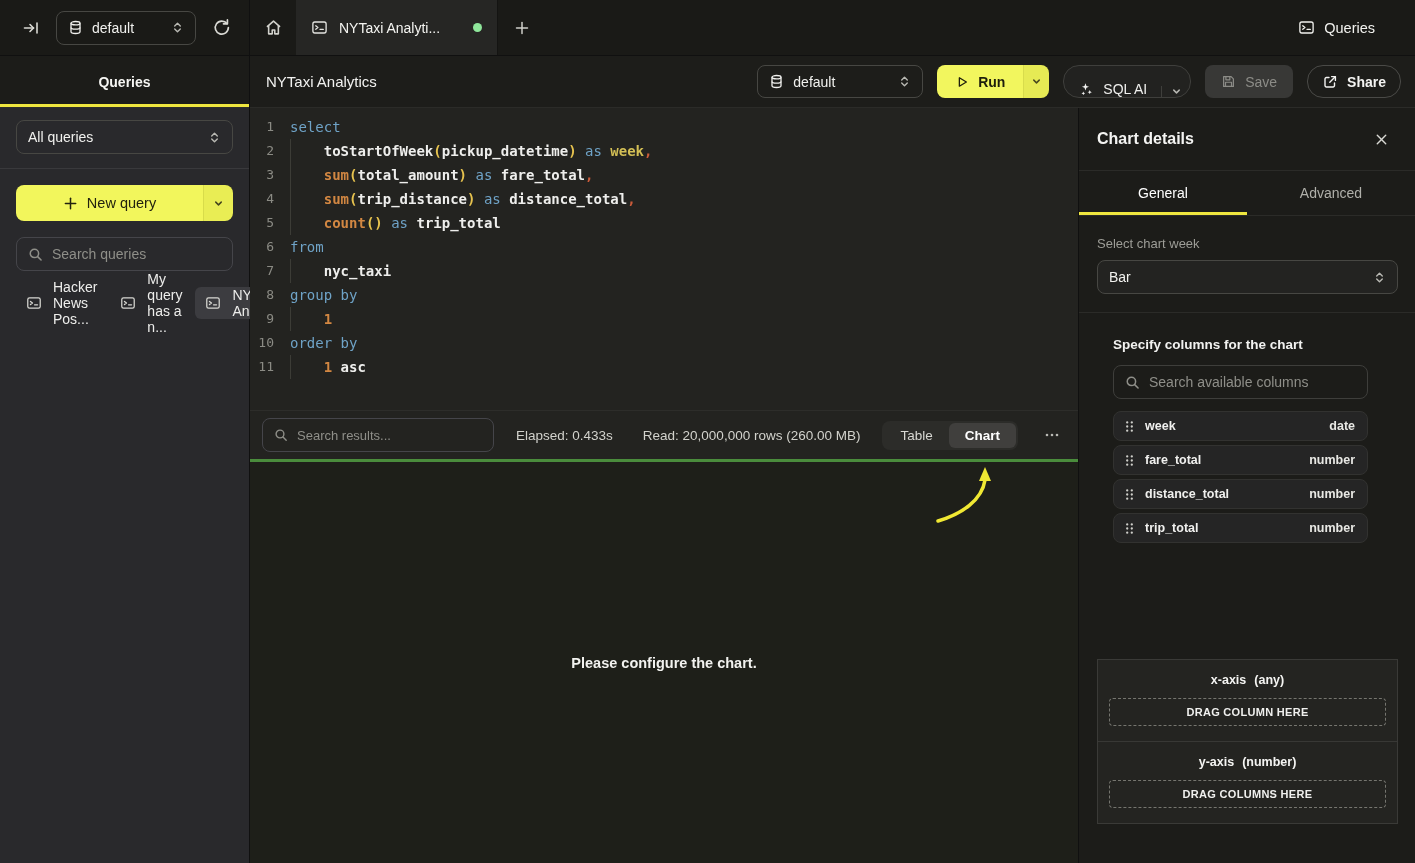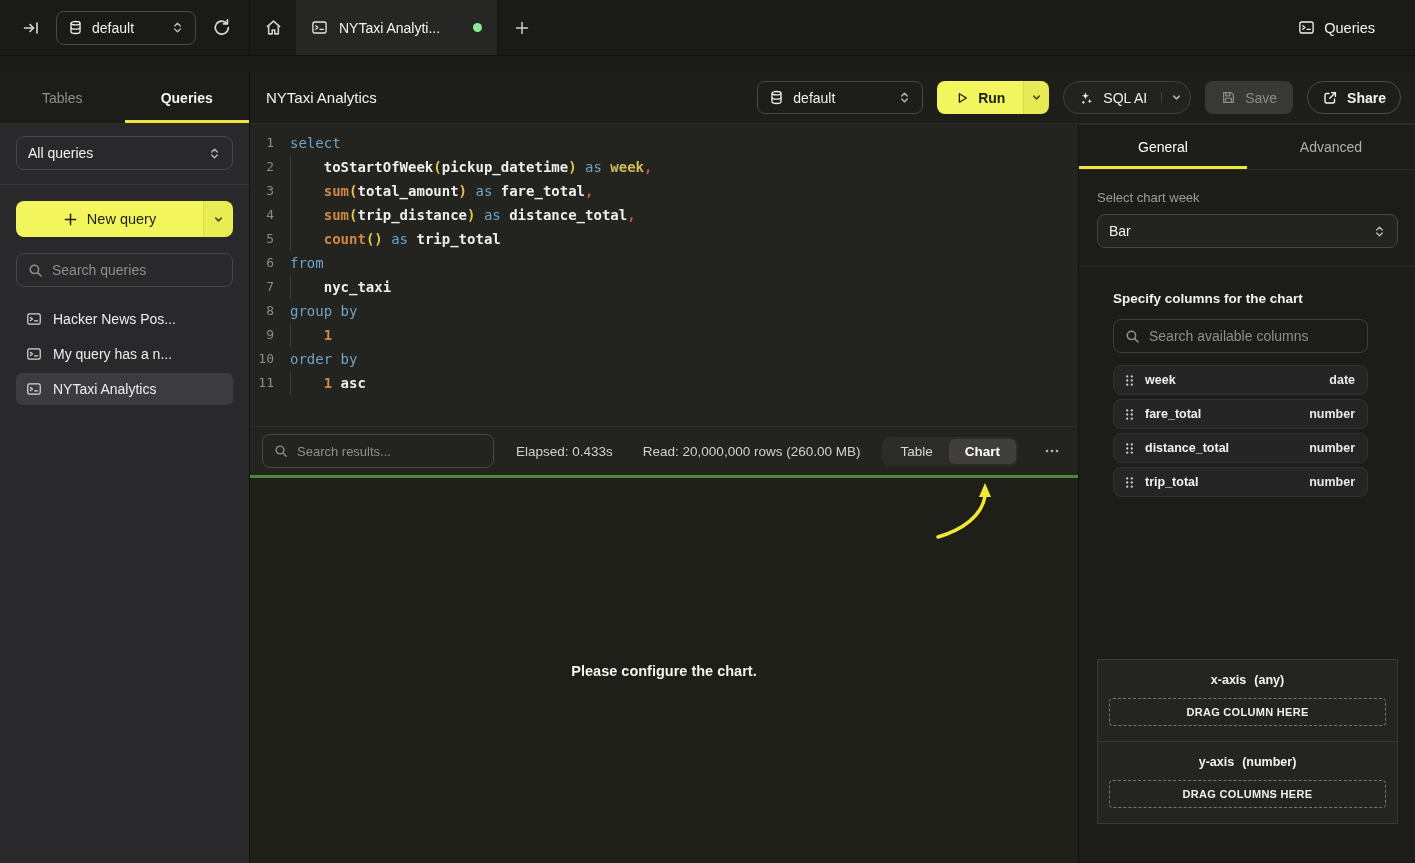--- a/index.html
+++ b/index.html
@@ -3,21 +3,21 @@
 <meta charset="utf-8">
 <style>
   * { margin:0; padding:0; box-sizing:border-box; }
   html,body { width:1415px; height:863px; overflow:hidden; }
   body {
     font-family:"Liberation Sans", sans-serif;
     background:#1b1b18; color:#f2f2f0;
     -webkit-font-smoothing:antialiased;
   }
   svg { display:block; }
-  .app { display:flex; flex-direction:column; height:863px;gap:16px; }
+  .app { display:flex; flex-direction:column; height:863px; }
 
   
   .topbar { height:56px; flex:0 0 56px; display:flex; align-items:stretch; background:#1a1a17; border-bottom:1px solid #101010; }
   .topbar-left { width:250px; flex:0 0 250px; display:flex; align-items:center; padding:0 14px 0 18px; gap:12px; border-right:1px solid #101010; }
   .icon-btn { background:none; border:none; color:#d9d9d4; cursor:pointer; display:flex; align-items:center; justify-content:center; padding:4px; }
   .select-box { height:34px; display:flex; align-items:center; gap:9px; border:1px solid #474743; border-radius:8px; padding:0 11px; background:transparent; color:#f1f1ee; font-size:14px; font-weight:500; cursor:pointer; }
   .select-box .spacer { flex:1; }
   .topbar-db-select { flex:1; }
   .tabstrip { flex:1; display:flex; align-items:stretch; }
   .home-btn { width:46px; display:flex; align-items:center; justify-content:center; color:#d2d2cc; background:none; border:none; cursor:pointer; }
@@ -37,34 +37,34 @@
   .s-tab.active { color:#f6f6f3; font-weight:700; box-shadow:inset 0 -3px 0 #eee63f; }
   .sidebar-body { flex:1; padding:12px 16px 0; display:flex; flex-direction:column; min-height:0; }
   .sidebar-filter { height:34px; margin-bottom:14px; font-weight:400; }
   .sidebar-sep { border-top:1px solid #39393c; margin:0 -16px 16px; }
   .new-query-btn { height:36px; display:flex; border-radius:8px; overflow:hidden; margin-bottom:16px; cursor:pointer; }
   .nq-main { flex:1; background:#f2f65c; color:#22220f; display:flex; align-items:center; justify-content:center; gap:9px; font-size:14.5px; font-weight:500; border:none; cursor:pointer; }
   .nq-chevron { width:30px; background:#e9ed54; border:none; border-left:1px solid #d8dc4a; display:flex; align-items:center; justify-content:center; color:#45451e; cursor:pointer; }
   .search-wrap { height:34px; border:1px solid #45454a; border-radius:8px; display:flex; align-items:center; gap:9px; padding:16px 11px; color:#8f8f89; margin-bottom:16px; }
   .search-wrap input { flex:1; background:transparent; border:none; outline:none; color:#e8e8e5; font-size:14px; font-family:inherit; min-width:0; }
   .search-wrap input::placeholder { color:#8f8f89; }
-  .query-list { display:flex; flex-direction:column; gap:3px; }
+  .query-list { display:flex; flex-direction:row; gap:3px; }
   .query-item { height:32px; border-radius:6px; display:flex; align-items:center; gap:11px; padding:0 10px; color:#ededeb; font-size:14px; cursor:pointer; }
   .query-item.sel { background:#3c3c40; }
   .query-item .q-icon { color:#d8d8d3; flex:0 0 auto; }
 
   
   .right-region { flex:1; display:flex; flex-direction:column; min-width:0; }
   .main-header { height:52px; flex:0 0 52px; background:#1d1d1a; border-bottom:1px solid #2b2b28; display:flex; align-items:center; padding:0 14px 0 16px; gap:14px; }
   .doc-title { font-size:15px; font-weight:500; color:#f2f2f0; margin-right:auto; }
   .hdr-db-select { width:166px; height:33px; }
   .run-btn { height:33px; display:flex; border-radius:8px; overflow:hidden; }
   .run-main { width:86px; background:#f2f65e; color:#1e1e0c; display:flex; align-items:center; justify-content:center; gap:9px; font-size:14px; font-weight:600; border:none; cursor:pointer; }
   .run-chev { width:26px; background:#e6ea54; border:none; border-left:1px solid #d8dc4c; display:flex; align-items:center; justify-content:center; color:#4a4a20; cursor:pointer; }
-  .ai-btn { height:33px; display:flex; align-items:center; border:1px solid #3f3f3c; border-radius:16px; background:#222220; overflow:hidden; }
+  .ai-btn { height:33px; display:flex; align-items:flex-end; border:1px solid #3f3f3c; border-radius:16px; background:#222220; overflow:hidden; }
   .ai-main { display:flex; align-items:center; gap:9px; padding:0 14px; color:#f0f0ee; font-size:14px; font-weight:500; background:none; border:none; cursor:pointer; }
   .ai-chev { width:29px; border:none; border-left:1px solid #3f3f3c; background:none; display:flex; align-items:center; justify-content:center; color:#b5b5b0; cursor:pointer; }
   .save-btn { height:33px; padding:0 16px; background:#383836; border:none; border-radius:8px; color:#8c8c87; display:flex; align-items:center; gap:9px; font-size:14px; font-weight:500; cursor:default; }
   .share-btn { height:33px; padding:0 14px; background:transparent; border:1px solid #4a4a47; border-radius:16px; color:#f4f4f2; display:flex; align-items:center; gap:9px; font-size:14px; font-weight:600; cursor:pointer; }
 
   .content-row { flex:1; display:flex; min-height:0; }
   .main-col { flex:1; display:flex; flex-direction:column; background:#232320; min-width:0; }
 
   
   .editor { flex:0 0 302px; padding-top:7px; font-family:"DejaVu Sans Mono", monospace; font-size:14px; line-height:24px; overflow:hidden; }
@@ -201,21 +201,20 @@
           </span>
         <span>Queries</span>
       </div>
     </div>
   </div>
 
   <div class="body-row">
 
     <div class="sidebar">
       <div class="sidebar-tabs">
-        <button class="s-tab">Tables</button>
         <button class="s-tab active">Queries</button>
       </div>
       <div class="sidebar-body">
         <div class="select-box sidebar-filter">
           <span>All queries</span>
           <span class="spacer"></span>
           <span style="color:#b9b9b3">
               <svg width="13" height="13" viewBox="0 0 14 14" fill="none" stroke="currentColor" stroke-width="1.5" stroke-linecap="round" stroke-linejoin="round">
                 <path d="M4 5.3l3-3 3 3"></path>
                 <path d="M4 8.7l3 3 3-3"></path>
@@ -458,20 +457,31 @@
           <div class="chart-area">
             <span class="chart-placeholder">Please configure the chart.</span>
             <svg class="arrow-svg" width="66" height="60" viewBox="0 0 66 60">
               <path d="M10 57 C 34 50, 54 36, 57 16" fill="none" stroke="#f0e833" stroke-width="3.5" stroke-linecap="round"></path>
               <polygon points="51,17 57,3 63,17" fill="#f0e833"></polygon>
             </svg>
           </div>
         </div>
 
         <div class="panel">
+          <div class="panel-header">
+            <span class="panel-title">Chart details</span>
+            <button class="icon-btn">
+              <span>
+                  <svg width="15" height="15" viewBox="0 0 16 16" fill="none" stroke="currentColor" stroke-width="1.5" stroke-linecap="round">
+                    <path d="M3.5 3.5l9 9"></path>
+                    <path d="M12.5 3.5l-9 9"></path>
+                  </svg>
+                </span>
+            </button>
+          </div>
           <div class="panel-tabs">
             <button class="p-tab active">General</button>
             <button class="p-tab">Advanced</button>
           </div>
           <div class="panel-body">
             <div class="field-label">Select chart week</div>
             <div class="select-box type-select">
               <span>Bar</span>
               <span class="spacer"></span>
               <span style="color:#b9b9b3">

